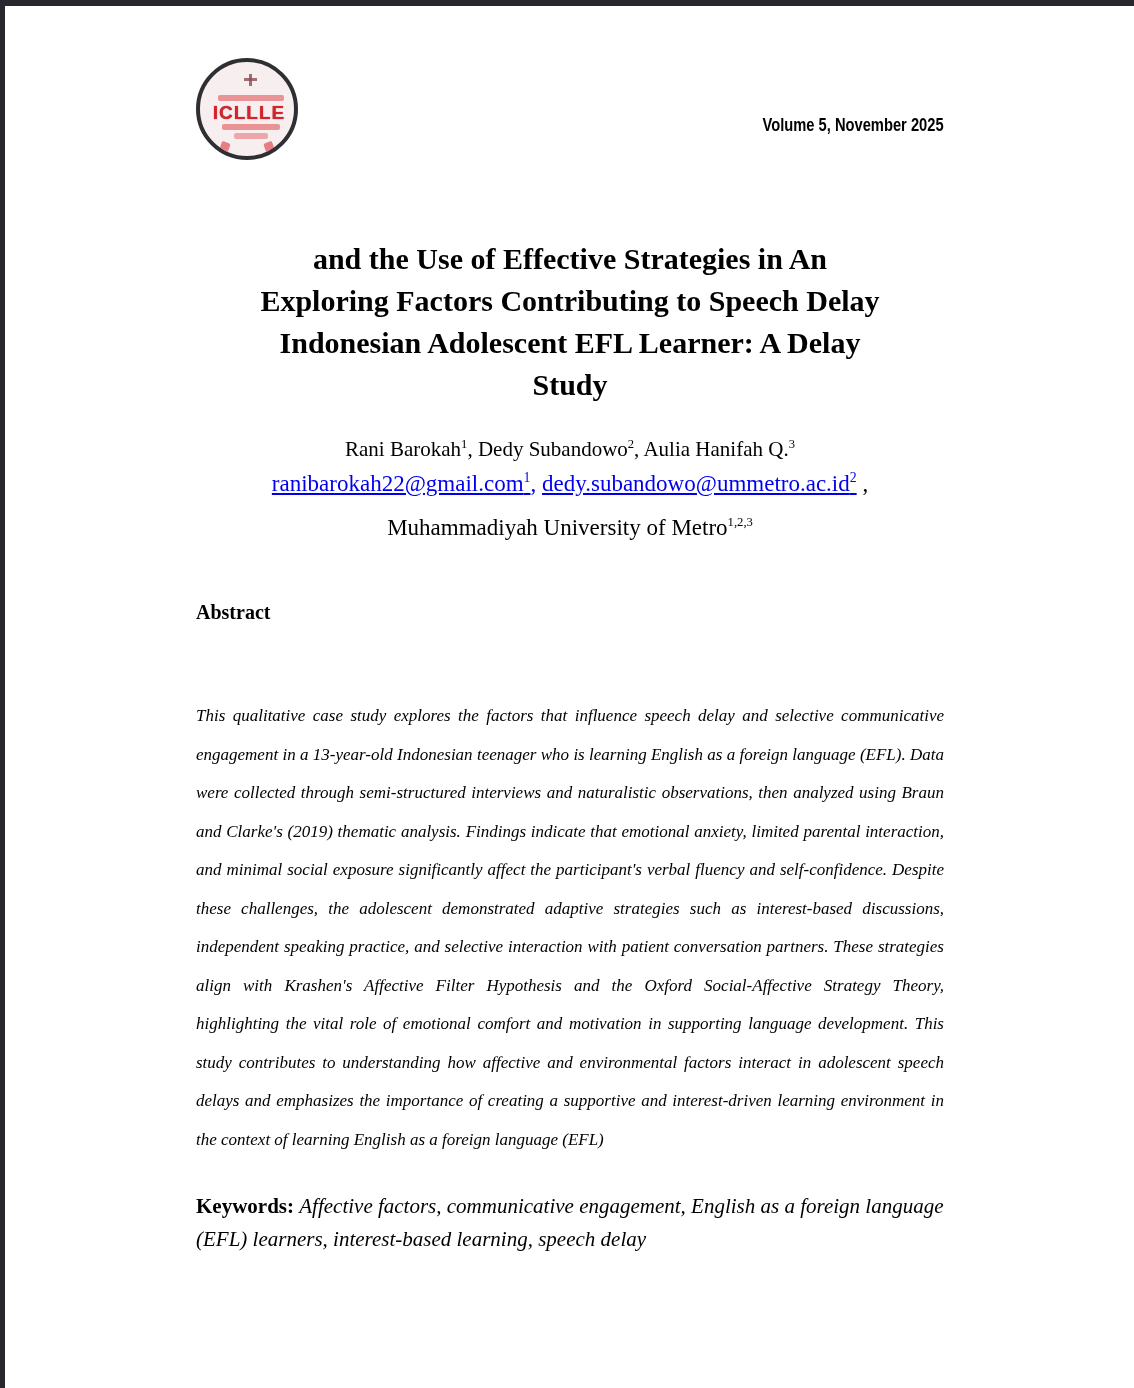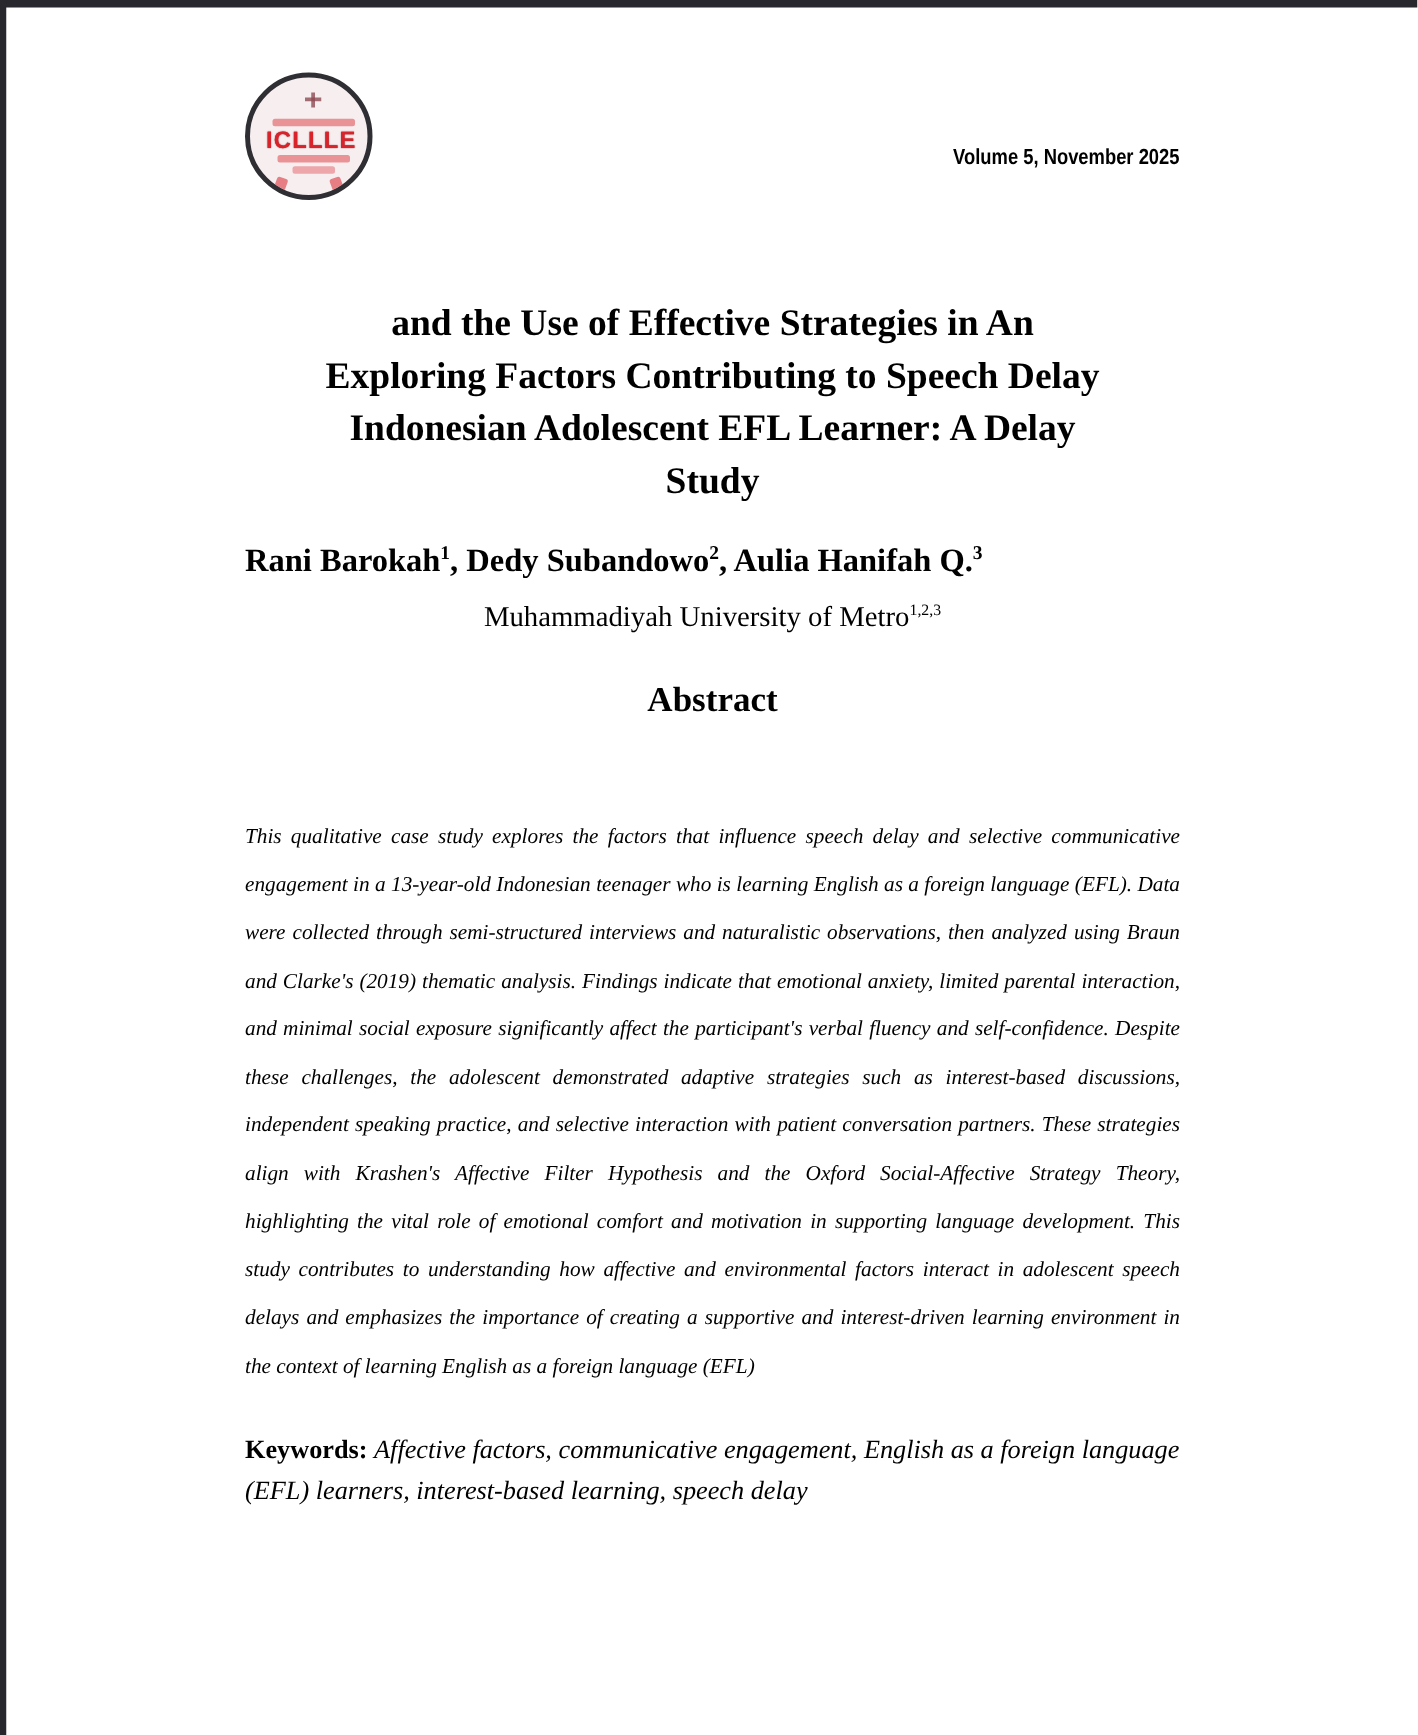--- a/index.html
+++ b/index.html
@@ -90,22 +90,23 @@
   .paper-title {
     margin-top: 68px;
     text-align: center;
     font-weight: bold;
     font-size: 30px;
     line-height: 42px;
   }
   
   .authors {
     margin-top: 26px;
-    font-weight: bold;
-    font-size: 26px;
+    text-align: center;
+    font-weight: normal;
+    font-size: 21px;
     line-height: 34px;
   }
   sup { vertical-align: super; font-size: 60%; line-height: 0; }
 
   .emails {
     margin-top: 1px;
     text-align: center;
     font-size: 23px;
     line-height: 33px;
   }
@@ -121,24 +122,24 @@
   .affiliation {
     margin-top: 9px;
     text-align: center;
     font-size: 23px;
     line-height: 38px;
   }
   .affiliation sup { font-size: 55%; }
 
   
   .abstract-heading {
-    margin-top: 32px;
-    text-align: center;
+    margin-top: 54px;
+    text-align: left;
     font-weight: bold;
-    font-size: 28px;
+    font-size: 20px;
   }
   .abstract-body {
     margin-top: 73px;
     font-style: italic;
     font-size: 17px;
     line-height: 38.5px;
     text-align: justify;
   }
   
   .keywords {
@@ -174,20 +175,21 @@
   <div class="paper-title">
     <div>and the Use of Effective Strategies in An</div>
     <div>Exploring Factors Contributing to Speech Delay</div>
     <div>Indonesian Adolescent EFL Learner: A Delay</div>
     <div>Study</div>
   </div>
 
   <div class="authors"><span>Rani Barokah</span><sup>1</sup><span>, </span><span>Dedy Subandowo</span><sup>2</sup><span>, </span><span>Aulia Hanifah Q.</span><sup>3</sup></div>
 
   <div class="emails">
+    <div><a class="email"><span>ranibarokah22@gmail.com</span><sup>1</sup></a><span class="email-sep-blue">, </span><a class="email"><span>dedy.subandowo@ummetro.ac.id</span><sup>2</sup></a><span> ,</span></div>
   </div>
 
   <div class="affiliation"><span>Muhammadiyah University of Metro</span><sup>1,2,3</sup></div>
 
   <div class="abstract-heading">Abstract</div>
   <p class="abstract-body">This qualitative case study explores the factors that influence speech delay and selective communicative engagement in a 13-year-old Indonesian teenager who is learning English as a foreign language (EFL). Data were collected through semi-structured interviews and naturalistic observations, then analyzed using Braun and Clarke's (2019) thematic analysis. Findings indicate that emotional anxiety, limited parental interaction, and minimal social exposure significantly affect the participant's verbal fluency and self-confidence. Despite these challenges, the adolescent demonstrated adaptive strategies such as interest-based discussions, independent speaking practice, and selective interaction with patient conversation partners. These strategies align with Krashen's Affective Filter Hypothesis and the Oxford Social-Affective Strategy Theory, highlighting the vital role of emotional comfort and motivation in supporting language development. This study contributes to understanding how affective and environmental factors interact in adolescent speech delays and emphasizes the importance of creating a supportive and interest-driven learning environment in the context of learning English as a foreign language (EFL)</p>
 
   <p class="keywords"><span class="kw-label">Keywords:</span><span> </span><span class="kw-text">Affective factors, communicative engagement, English as a foreign language (EFL) learners, interest-based learning, speech delay</span></p>
 
 </div>

